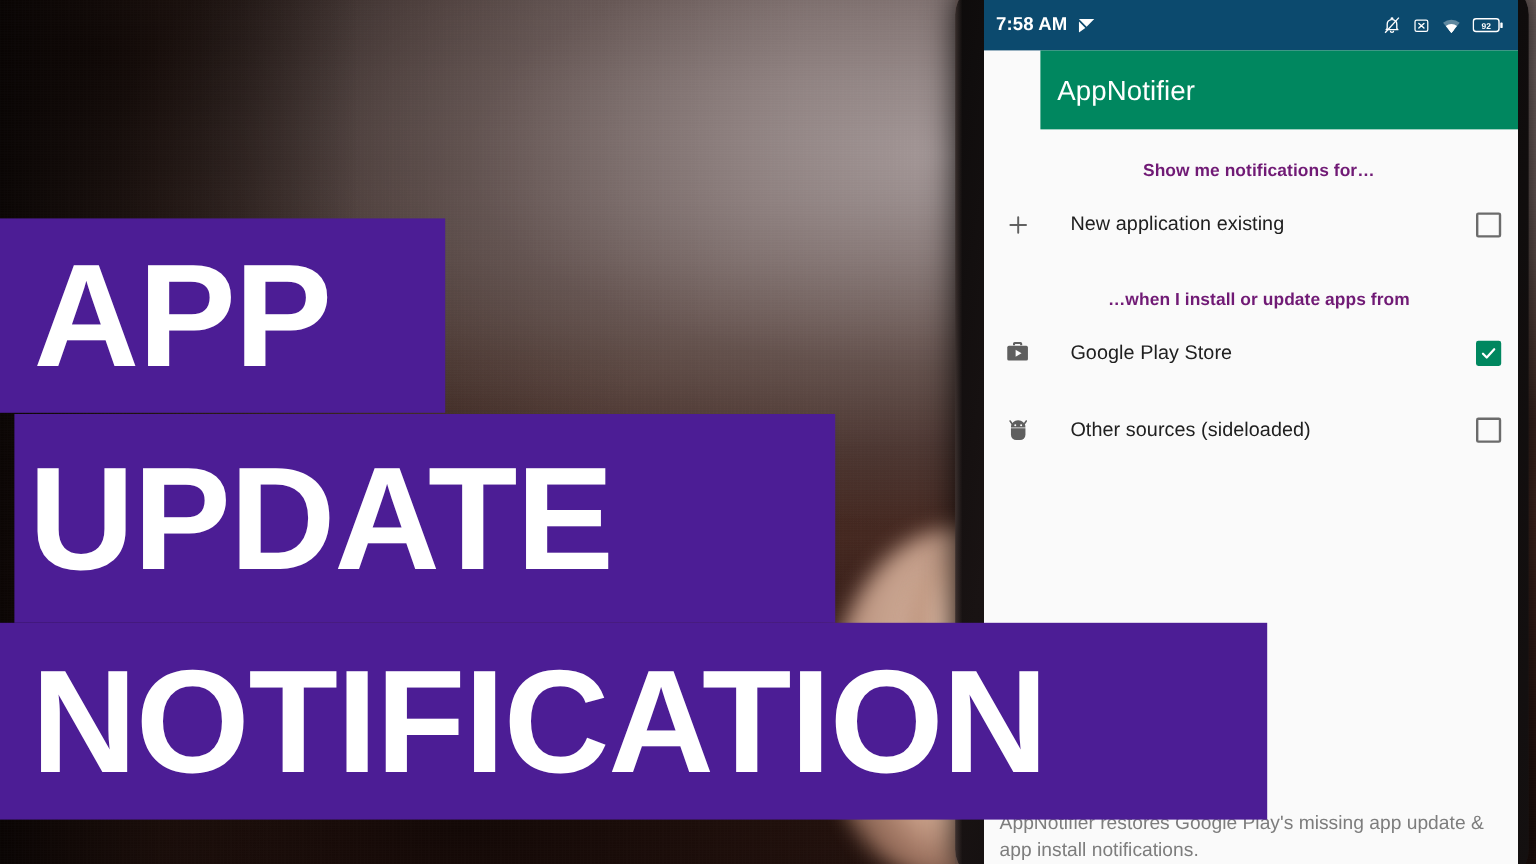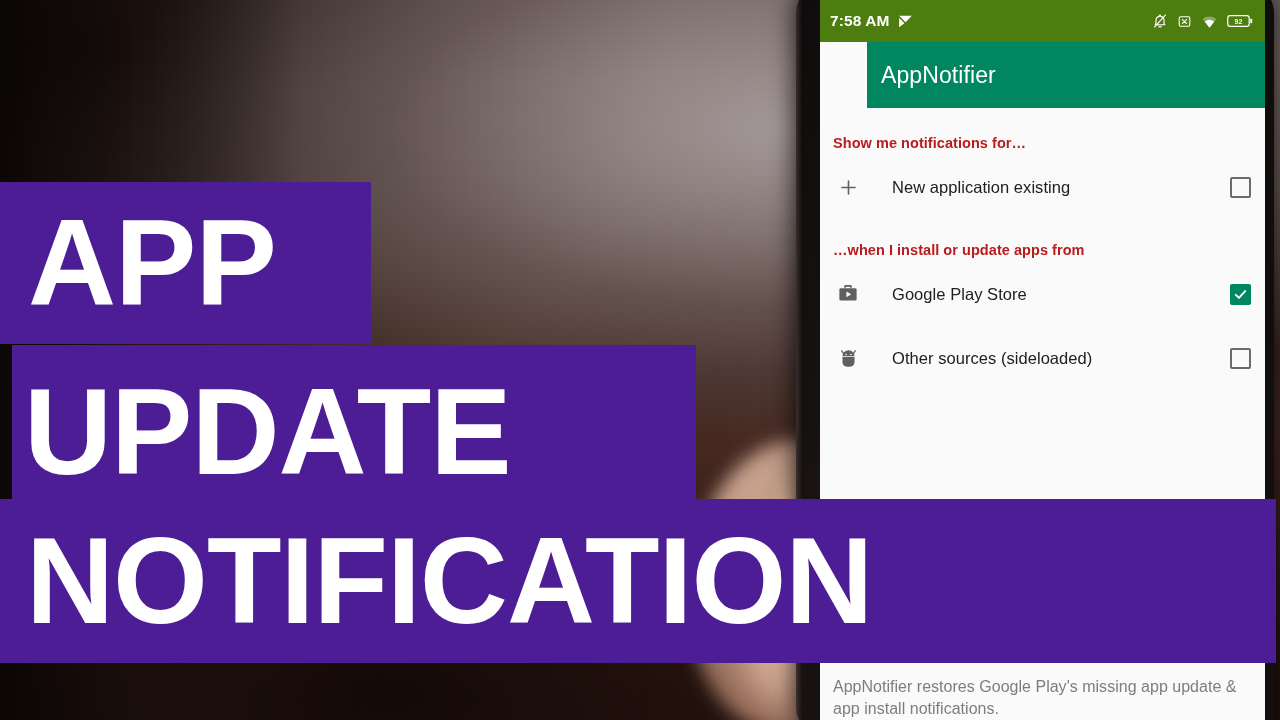--- a/index.html
+++ b/index.html
@@ -107,21 +107,21 @@
     top: 14px;
     width: 445px;
     height: 722px;
     background: #fafafa;
     overflow: hidden;
   }
 
   
   #statusbar {
     height: 42px;
-    background: #4d7c0f;
+    background: #0c4a6e;
     display: flex;
     align-items: center;
     padding: 0 12px 0 10px;
     color: #ffffff;
   }
   #clock {
     font-size: 15.5px;
     font-weight: bold;
     letter-spacing: 0.1px;
   }
@@ -150,25 +150,26 @@
     letter-spacing: 0.1px;
   }
 
   
   #content {
     background: #fafafa;
     height: calc(100% - 108px);
     padding-top: 4px;
   }
   .section-header {
-    color: #b91c1c;
+    color: #701a75;
     font-size: 14.5px;
     font-weight: bold;
     padding: 23px 0 4px 13px;
     letter-spacing: 0.05px;
+    text-align: center;
   }
   .row {
     display: flex;
     align-items: center;
     height: 64px;
     padding: 0 14px 0 13px;
   }
   .row-icon {
     width: 30px;
     min-width: 30px;
@@ -235,22 +236,22 @@
     box-sizing: border-box;
   }
   #title-2 {
     left: 12px; top: 345px;
     width: 684px; height: 174px;
     font-size: 122px;
     padding-left: 12px;
     box-sizing: border-box;
   }
   #title-3 {
-    left: 0; top: 499px;
-    width: 1276px; height: 164px;
+    left: 0; top: 519px;
+    width: 1056px; height: 164px;
     font-size: 122px;
     padding-left: 26px;
     box-sizing: border-box;
   }
 </style>
 </head>
 <body>
 
 <div id="stage">
 

